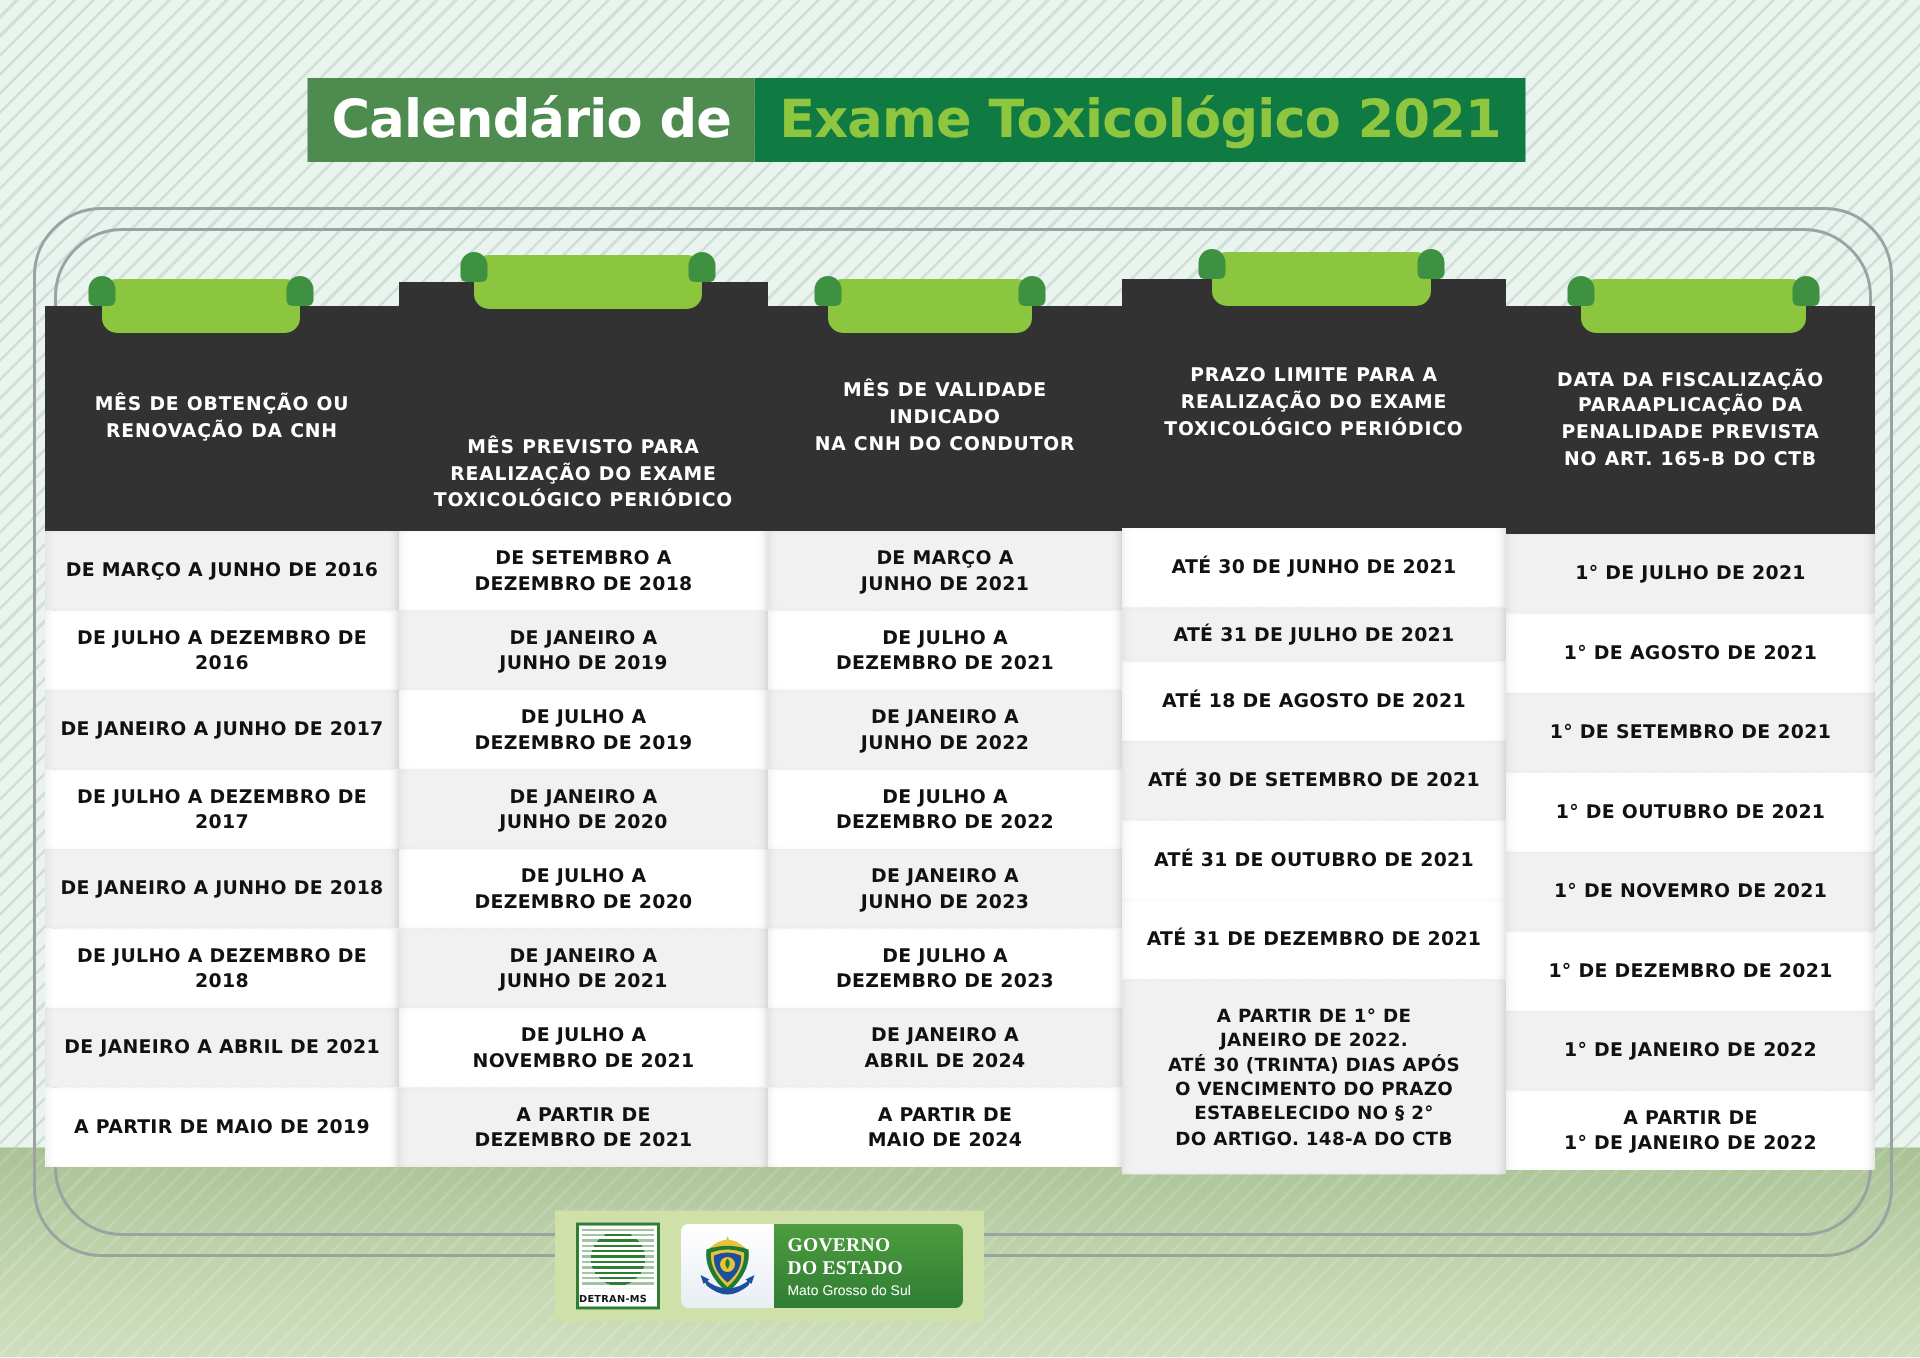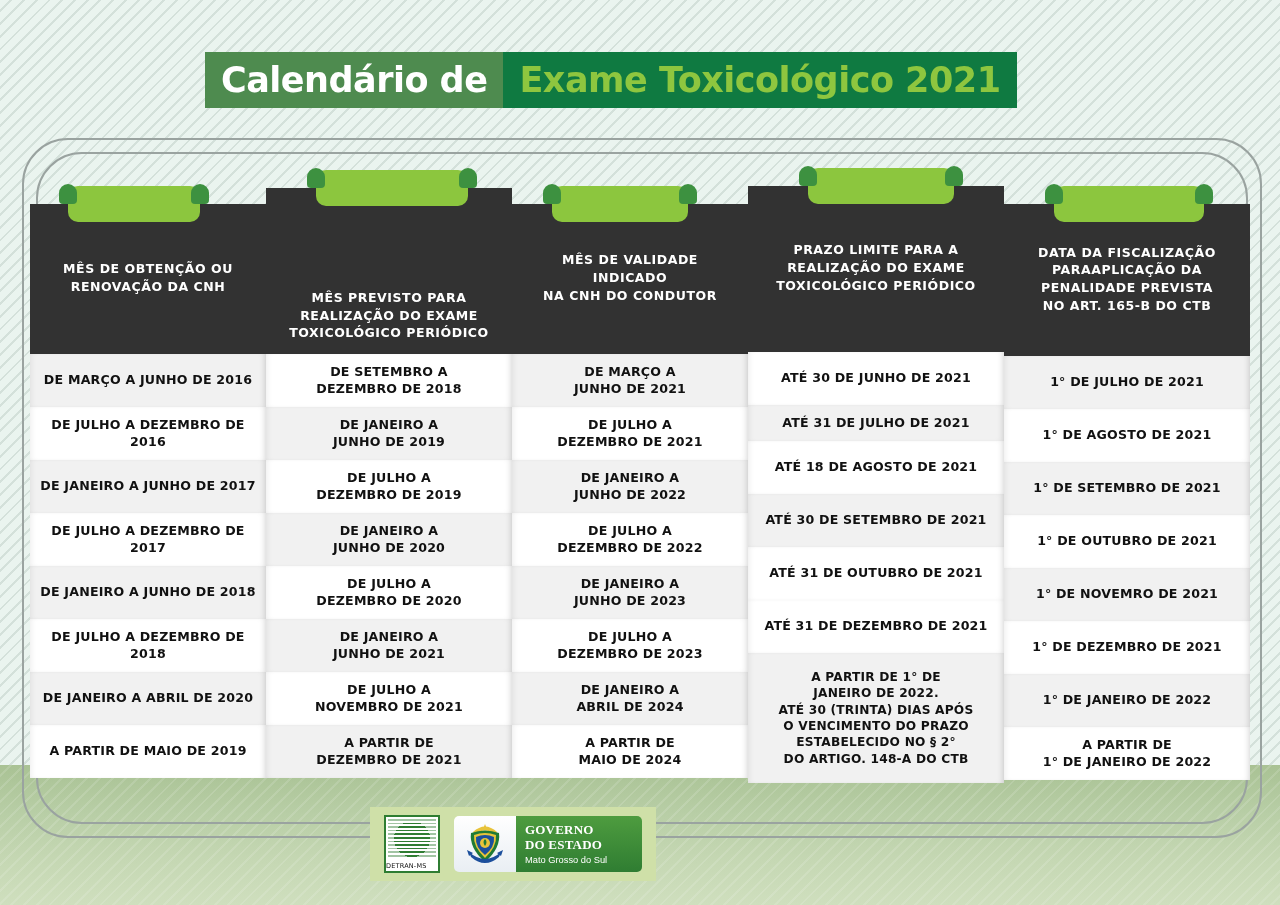--- a/index.html
+++ b/index.html
@@ -214,21 +214,21 @@
         #2f7d32 0px, #2f7d32 1.6px,
         #ffffff 1.6px, #ffffff 3.6px);
       -webkit-mask-image: radial-gradient(circle at 50% 50%, #000 0 58%, rgba(0,0,0,0.45) 58% 100%);
       mask-image: radial-gradient(circle at 50% 50%, #000 0 58%, rgba(0,0,0,0.45) 58% 100%);
   }
   #detran-label {
     position: absolute;
     bottom: 1px;
     left: 0; right: 0;
     font-size: 6.5px;
-    font-weight: normal;
+    font-weight: bold;
     color: #111;
     letter-spacing: 0.2px;
     font-family: "DejaVu Sans", sans-serif;
   }
 
   #gov-logo {
     display: flex;
     align-items: stretch;
     height: 56px;
     flex: 1;
@@ -302,21 +302,21 @@
           <div class="cell" style="height: 53px;">
             <div class="cell-text">DE JULHO A DEZEMBRO DE 2017</div>
           </div>
           <div class="cell alt" style="height: 53px;">
             <div class="cell-text">DE JANEIRO A JUNHO DE 2018</div>
           </div>
           <div class="cell" style="height: 53px;">
             <div class="cell-text">DE JULHO A DEZEMBRO DE 2018</div>
           </div>
           <div class="cell alt" style="height: 53px;">
-            <div class="cell-text">DE JANEIRO A ABRIL DE 2020</div>
+            <div class="cell-text">DE JANEIRO A ABRIL DE 2021</div>
           </div>
           <div class="cell" style="height: 53px;">
             <div class="cell-text">A PARTIR DE MAIO DE 2019</div>
           </div>
         </div>
       </div>
       <div class="col" style="left: 236px; width: 246px;">
         <div class="tab" style="left: 50px; width: 152px; top: -10px;">
           <span class="ring l"></span>
           <span class="ring r"></span>

